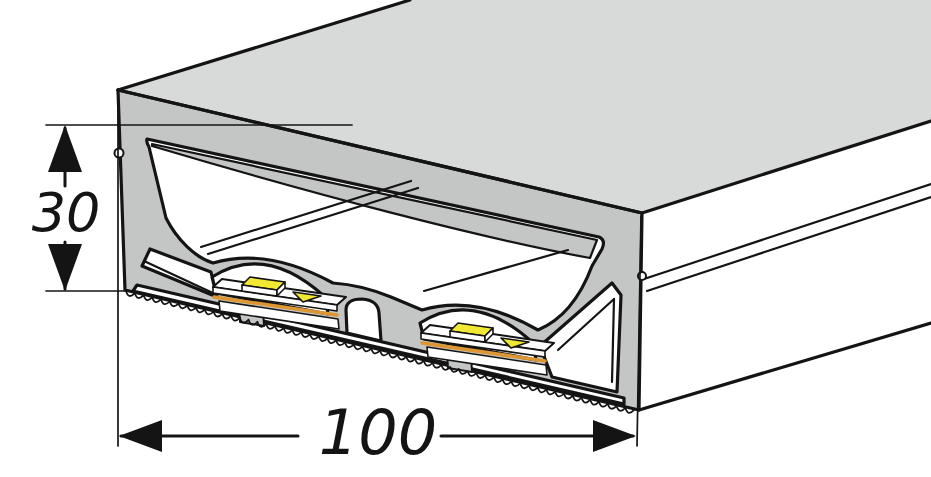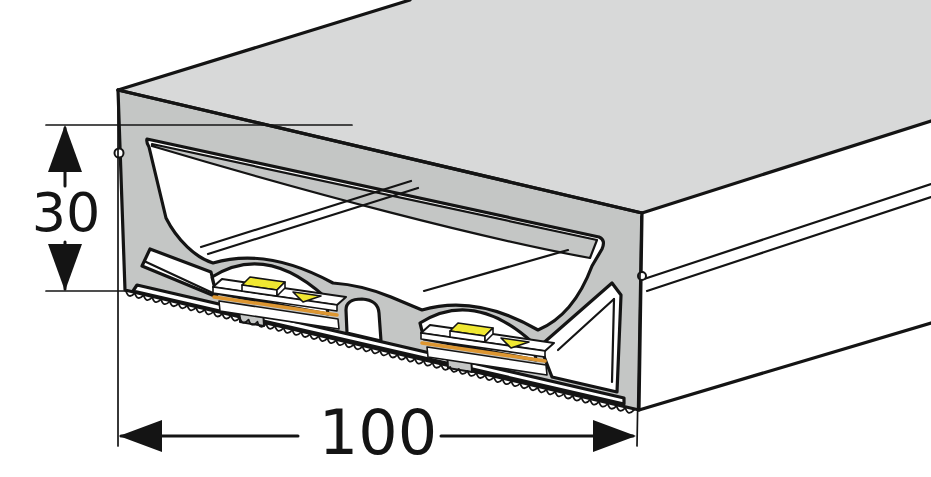--- a/index.html
+++ b/index.html
@@ -1,17 +1,17 @@
 <!DOCTYPE html>
 <html><head>
 <meta charset="utf-8">
 <style>
   html,body{margin:0;padding:0;background:#ffffff;}
   .frame{position:relative;width:931px;height:477px;background:#ffffff;overflow:hidden;
-         font-family:"DejaVu Sans","Liberation Sans",sans-serif;}
+         font-family:"DejaVu Sans","Liberation Sans",sans-serif;font-style:italic;}
   svg{display:block}
   text.dim{font-family:"DejaVu Sans","Liberation Sans",sans-serif;}
 </style>
 </head>
 <body>
 
 <div class="frame">
 <svg width="931" height="477" viewBox="0 0 931 477">
 
   <g stroke-linejoin="round" stroke-linecap="round">

